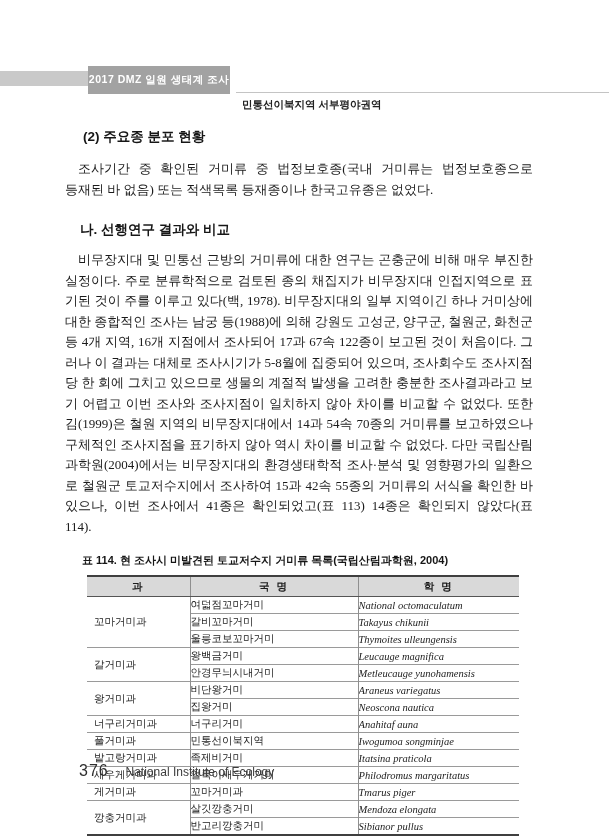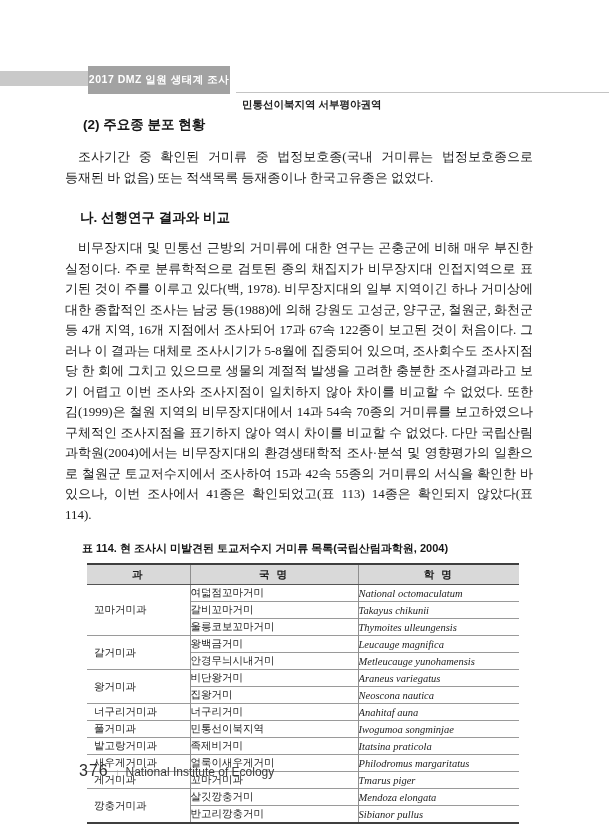--- a/index.html
+++ b/index.html
@@ -22,21 +22,21 @@
   .rh-right{
     position:absolute; left:236px; right:0; top:2px; border-top:1px solid #c4c4c4;
     padding:5px 0 0 6px; font-family:"Liberation Sans", sans-serif; font-weight:bold;
     font-size:10.5px; color:#222; white-space:nowrap;margin-top:24px;
   }
 
   
   .content { position:absolute; top:110px; left:65px; width:468px; }
   h2 { font-family:"Liberation Sans", sans-serif; font-size:13.5px; font-weight:bold;
        color:#161616; margin:0; }
-  .sec1 { margin:6px 0 13px 18px; }
+  .sec1 { margin:18px 0 13px 18px; }
   .sec2 { margin:21px 0 11px 15px; }
   .para { font-size:13px; line-height:20.5px; text-align:justify; text-indent:13px;
           margin:0; word-break:keep-all; }
   .para2 { word-break:normal; }
 
   
   .caption { font-family:"Liberation Sans", sans-serif; font-size:11px; font-weight:bold;
              color:#161616; margin:16px 0 7px 17px; }
   table.species {
     border-collapse:collapse; table-layout:fixed; width:432px; margin-left:22px;

